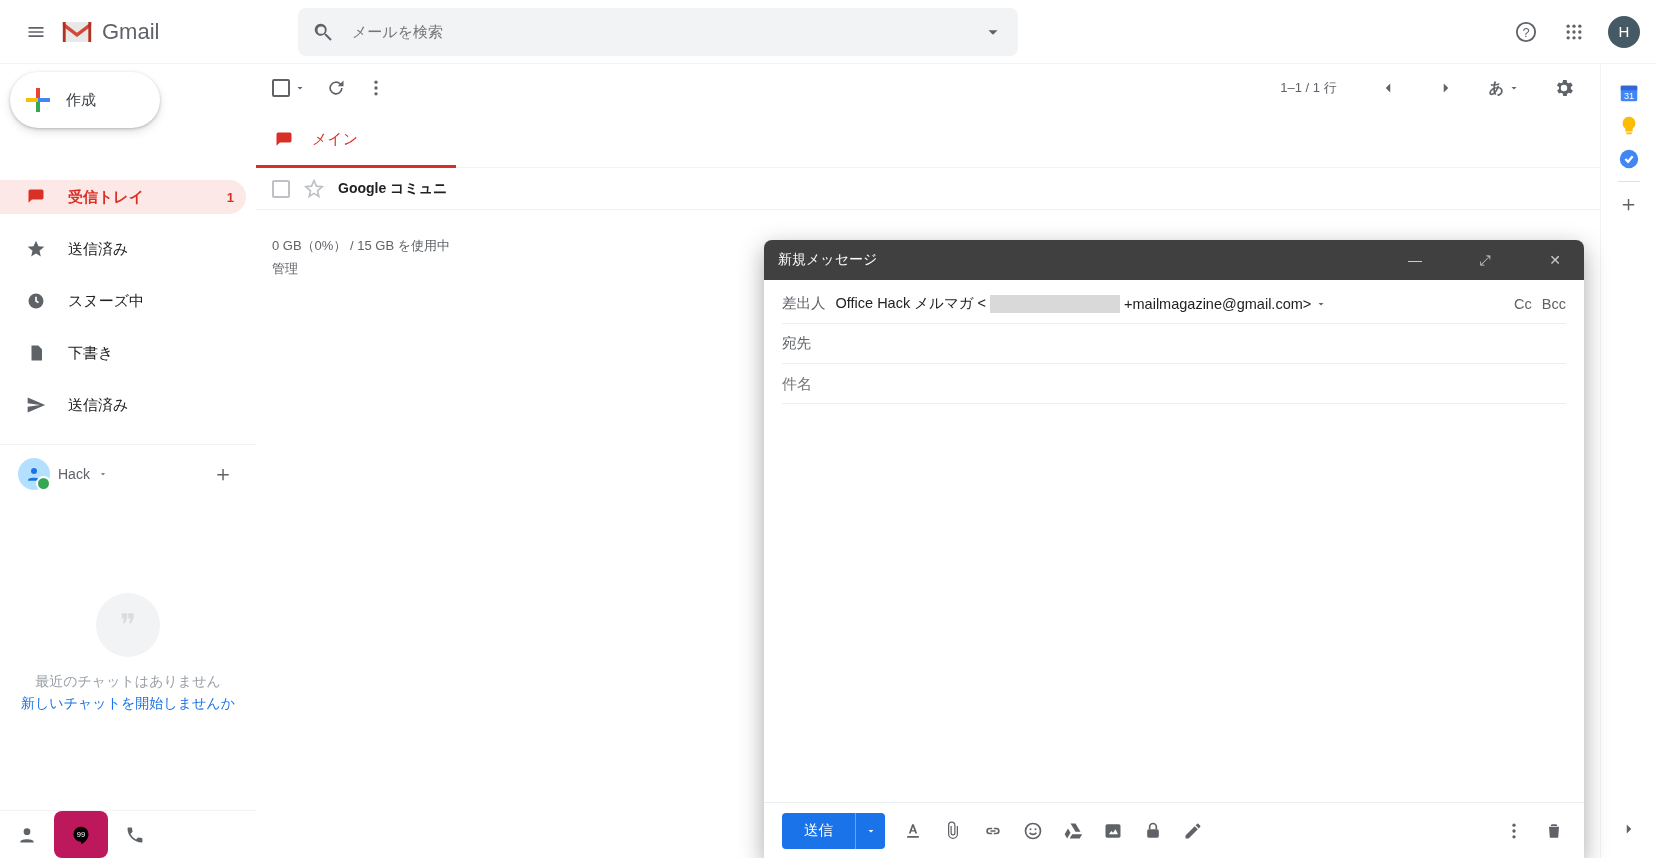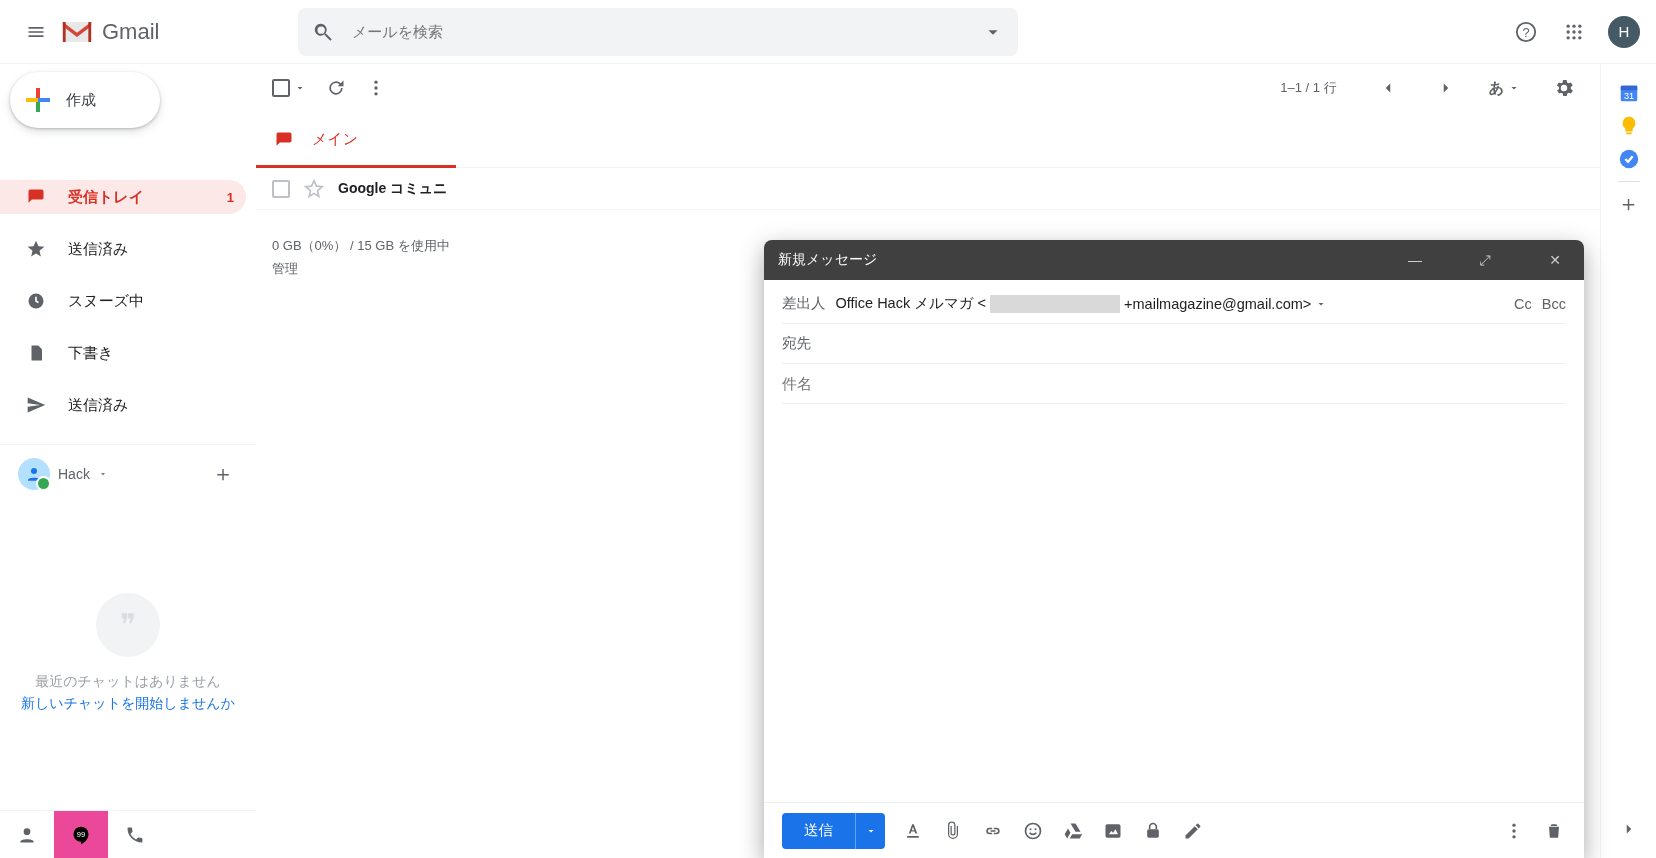--- a/index.html
+++ b/index.html
@@ -39,21 +39,21 @@
 .hangouts .presence svg { color:#1a73e8; }
 .hangouts .presence:after { content: ""; position: absolute; right: -1px; bottom: -1px; width: 11px; height: 11px; background: #34a853; border: 2px solid #fff; border-radius: 50%; }
 .hangouts .add { margin-left: auto; font-size: 22px; color: #5f6368; cursor: pointer; padding: 6px 10px; }
 
 .chat-placeholder { flex: 1; display: flex; flex-direction: column; align-items: center; justify-content: center; color: #9aa0a6; font-size: 14px; padding: 12px 0; text-align:center; }
 .chat-placeholder .quote-bubble { width:64px; height:64px; border-radius:50%; background:#f1f3f4; display:flex; align-items:center; justify-content:center; margin-bottom:16px; color:#dadce0; font-size:30px;}
 .chat-placeholder .line2 { color: #1a73e8; cursor: pointer; margin-top: 4px; }
 
 .bottom-tabs { height: 48px; border-top: 1px solid #f1f3f4; display: flex; align-items: stretch; }
 .bottom-tabs .btab { flex: 0 0 54px; display: flex; align-items: center; justify-content: center; color: #5f6368; cursor: pointer; }
-.bottom-tabs .btab.active { background: #ec4899; color:#000; }
+.bottom-tabs .btab.active { background: #be185d; color:#000;border-radius:8px; }
 
 
 .main { flex: 1; display: flex; flex-direction: column; border-left: 0; position: relative; }
 .toolbar { height: 48px; display: flex; align-items: center; padding: 0 16px; gap: 20px; color: #5f6368; border-bottom: 0; }
 .toolbar .checkbox { width: 18px; height: 18px; border: 2px solid #5f6368; border-radius: 2px; }
 .toolbar-sep { flex: 1; }
 .toolbar .pager-text { font-size: 13px; color: #5f6368; margin-right: 12px; }
 .toolbar .chev { padding: 6px 10px; cursor: pointer; }
 .toolbar .input-lang { font-size: 15px; font-weight: 700; padding: 0 4px; cursor: pointer; display:flex; align-items:center; gap:4px; }
 

